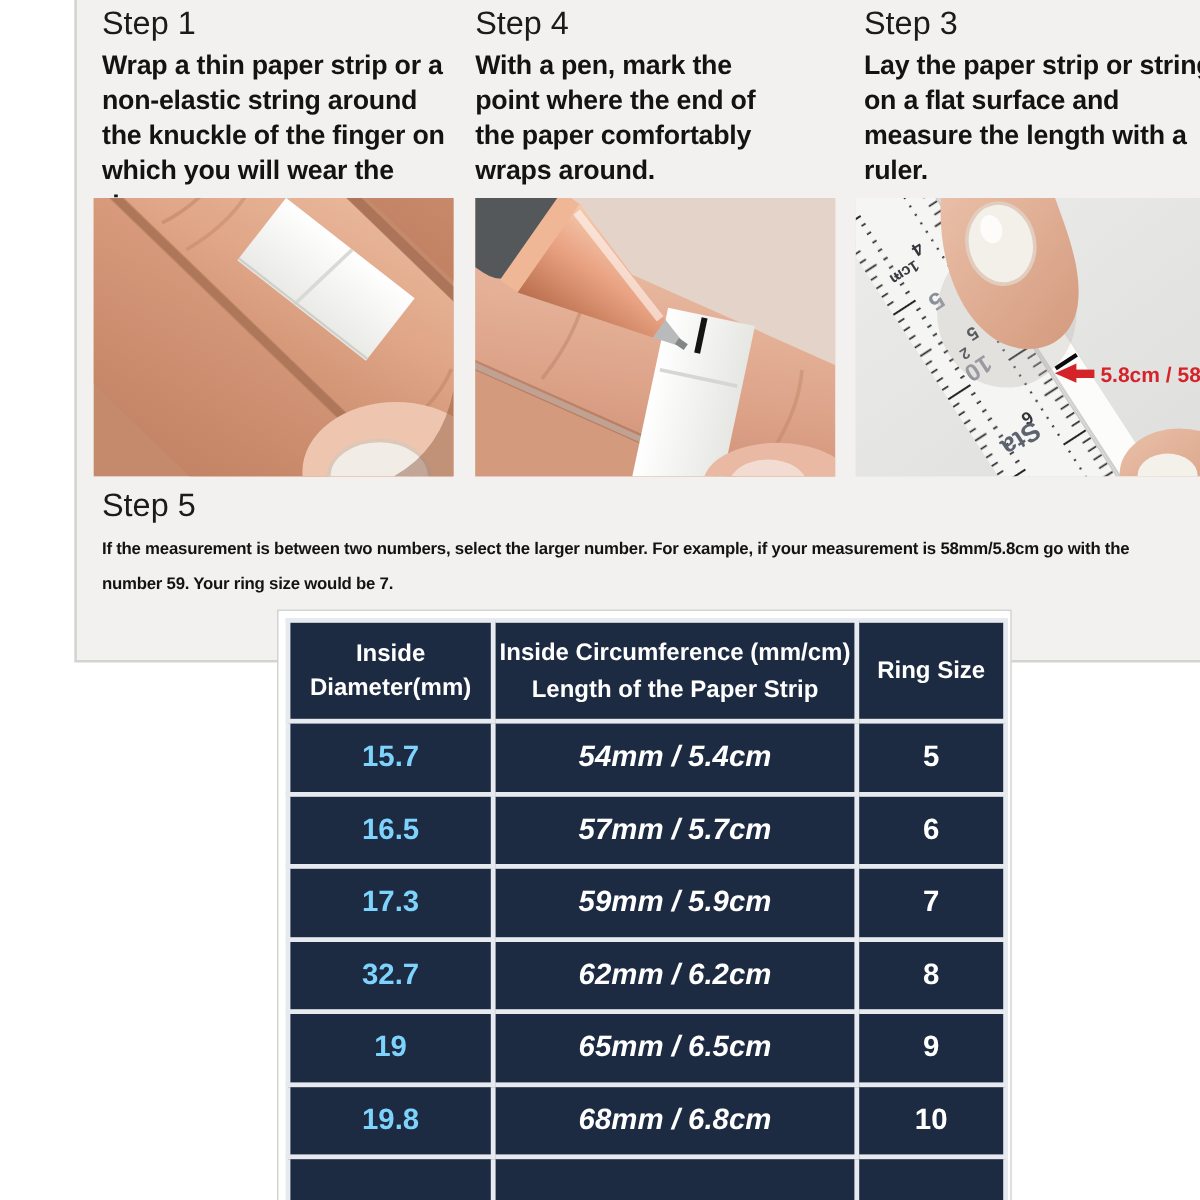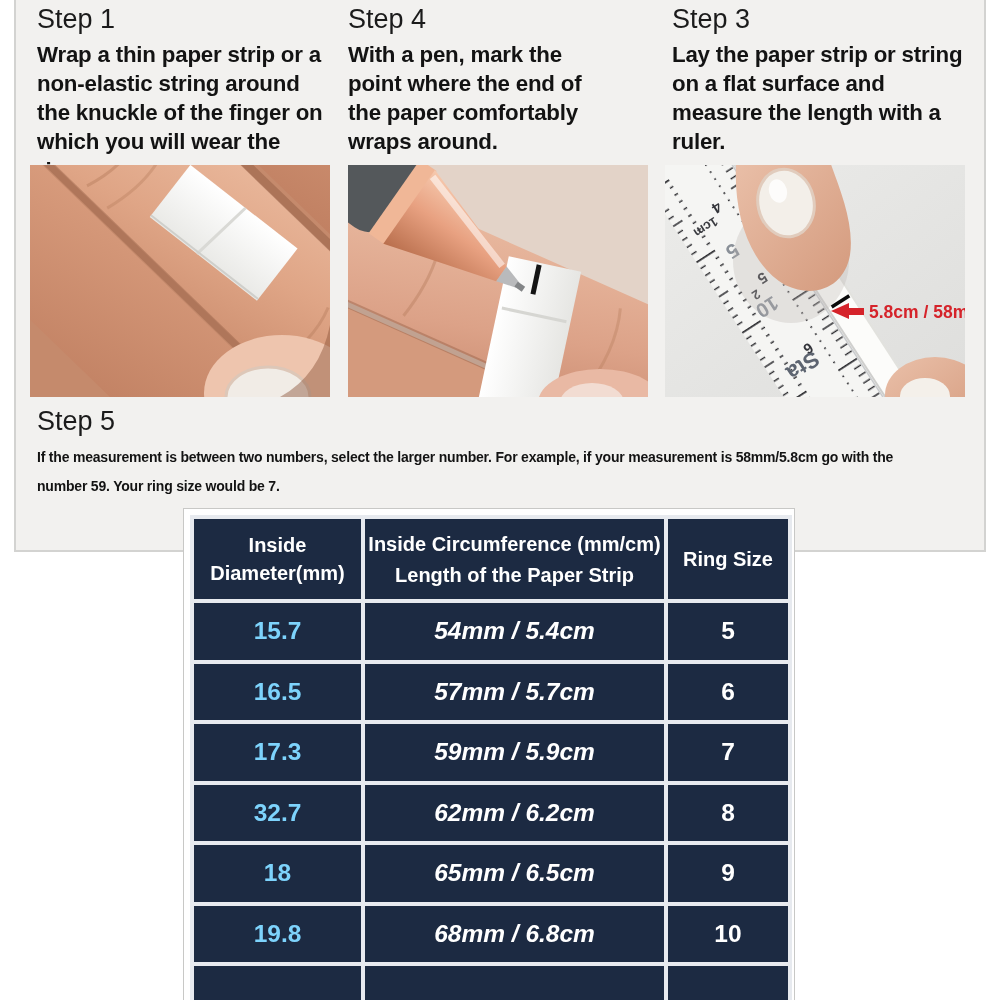--- a/index.html
+++ b/index.html
@@ -1,21 +1,21 @@
 <!DOCTYPE html>
 <html><head>
 <meta charset="utf-8">
 <style>
   * { margin:0; padding:0; box-sizing:border-box; }
   html,body { width:1000px; height:1000px; }
   body {
     position:relative; overflow:hidden; background:#ffffff;
     font-family:"Liberation Sans", sans-serif; color:#141414;
   }
-  .page { position:absolute; inset:0; }
+  .page { position:absolute; inset:0;margin-left:48px; }
 
   
   .panel {
     position:absolute; left:14px; top:-10px; width:972px; height:562px;
     background:#f2f1ef; border:2px solid #d3d3d1;
   }
 
   .step-title {
     position:absolute; font-size:27px; font-weight:400; color:#1b1b1b; line-height:30px;
   }
@@ -264,21 +264,21 @@
           <td class="dia">17.3</td>
           <td class="circ">59mm / 5.9cm</td>
           <td class="ring">7</td>
         </tr>
         <tr>
           <td class="dia">32.7</td>
           <td class="circ">62mm / 6.2cm</td>
           <td class="ring">8</td>
         </tr>
         <tr>
-          <td class="dia">18</td>
+          <td class="dia">19</td>
           <td class="circ">65mm / 6.5cm</td>
           <td class="ring">9</td>
         </tr>
         <tr>
           <td class="dia">19.8</td>
           <td class="circ">68mm / 6.8cm</td>
           <td class="ring">10</td>
         </tr>
         <tr>
           <td class="dia"></td>

